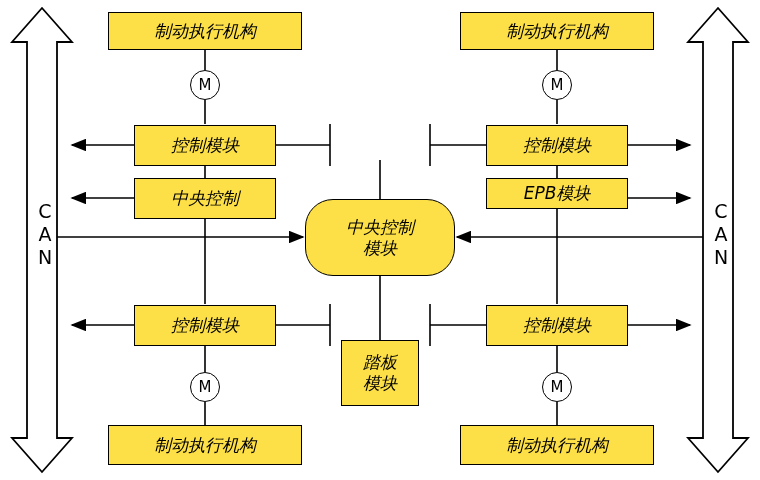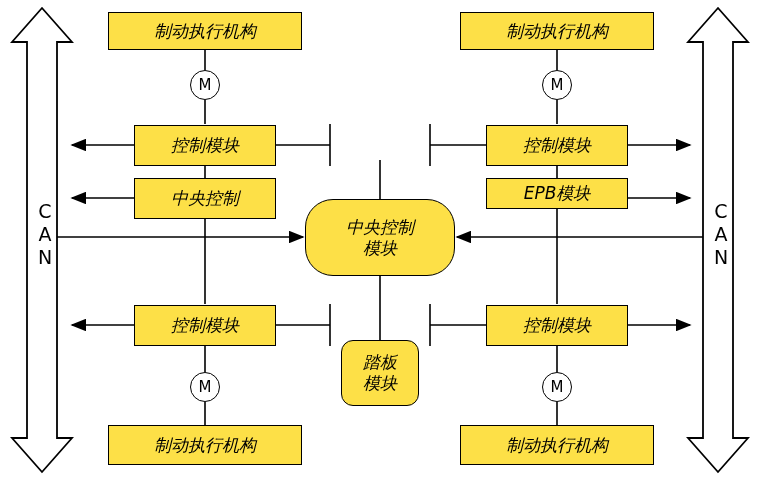--- a/index.html
+++ b/index.html
@@ -158,21 +158,21 @@
   <div class="can-label" style="left:34px; top:200px;">CAN</div>
   <div class="can-label" style="left:710px; top:200px;">CAN</div>
 
   <div class="box" style="left:108px; top:12px; width:194px; height:38px;">制动执行机构</div>
   <div class="motor" style="left:190px; top:70px;">M</div>
   <div class="box" style="left:134px; top:125px; width:142px; height:41px;">控制模块</div>
   <div class="box" style="left:134px; top:178px; width:142px; height:41px;">中央控制</div>
 
   <div class="box two-line" style="left:305px; top:199px; width:150px; height:77px;border-radius:28px;">中央控制
 模块</div>
-  <div class="box two-line" style="left:341px; top:340px; width:78px; height:66px;border-radius:12px;">踏板
+  <div class="box two-line" style="left:341px; top:340px; width:78px; height:66px;">踏板
 模块</div>
 
   <div class="box" style="left:460px; top:12px; width:194px; height:38px;">制动执行机构</div>
   <div class="motor" style="left:542px; top:70px;">M</div>
   <div class="box" style="left:486px; top:125px; width:142px; height:41px;">控制模块</div>
   <div class="box" style="left:486px; top:178px; width:142px; height:31px;">EPB模块</div>
 
   <div class="box" style="left:134px; top:305px; width:142px; height:41px;">控制模块</div>
   <div class="motor" style="left:190px; top:372px;">M</div>
   <div class="box" style="left:108px; top:425px; width:194px; height:40px;">制动执行机构</div>

